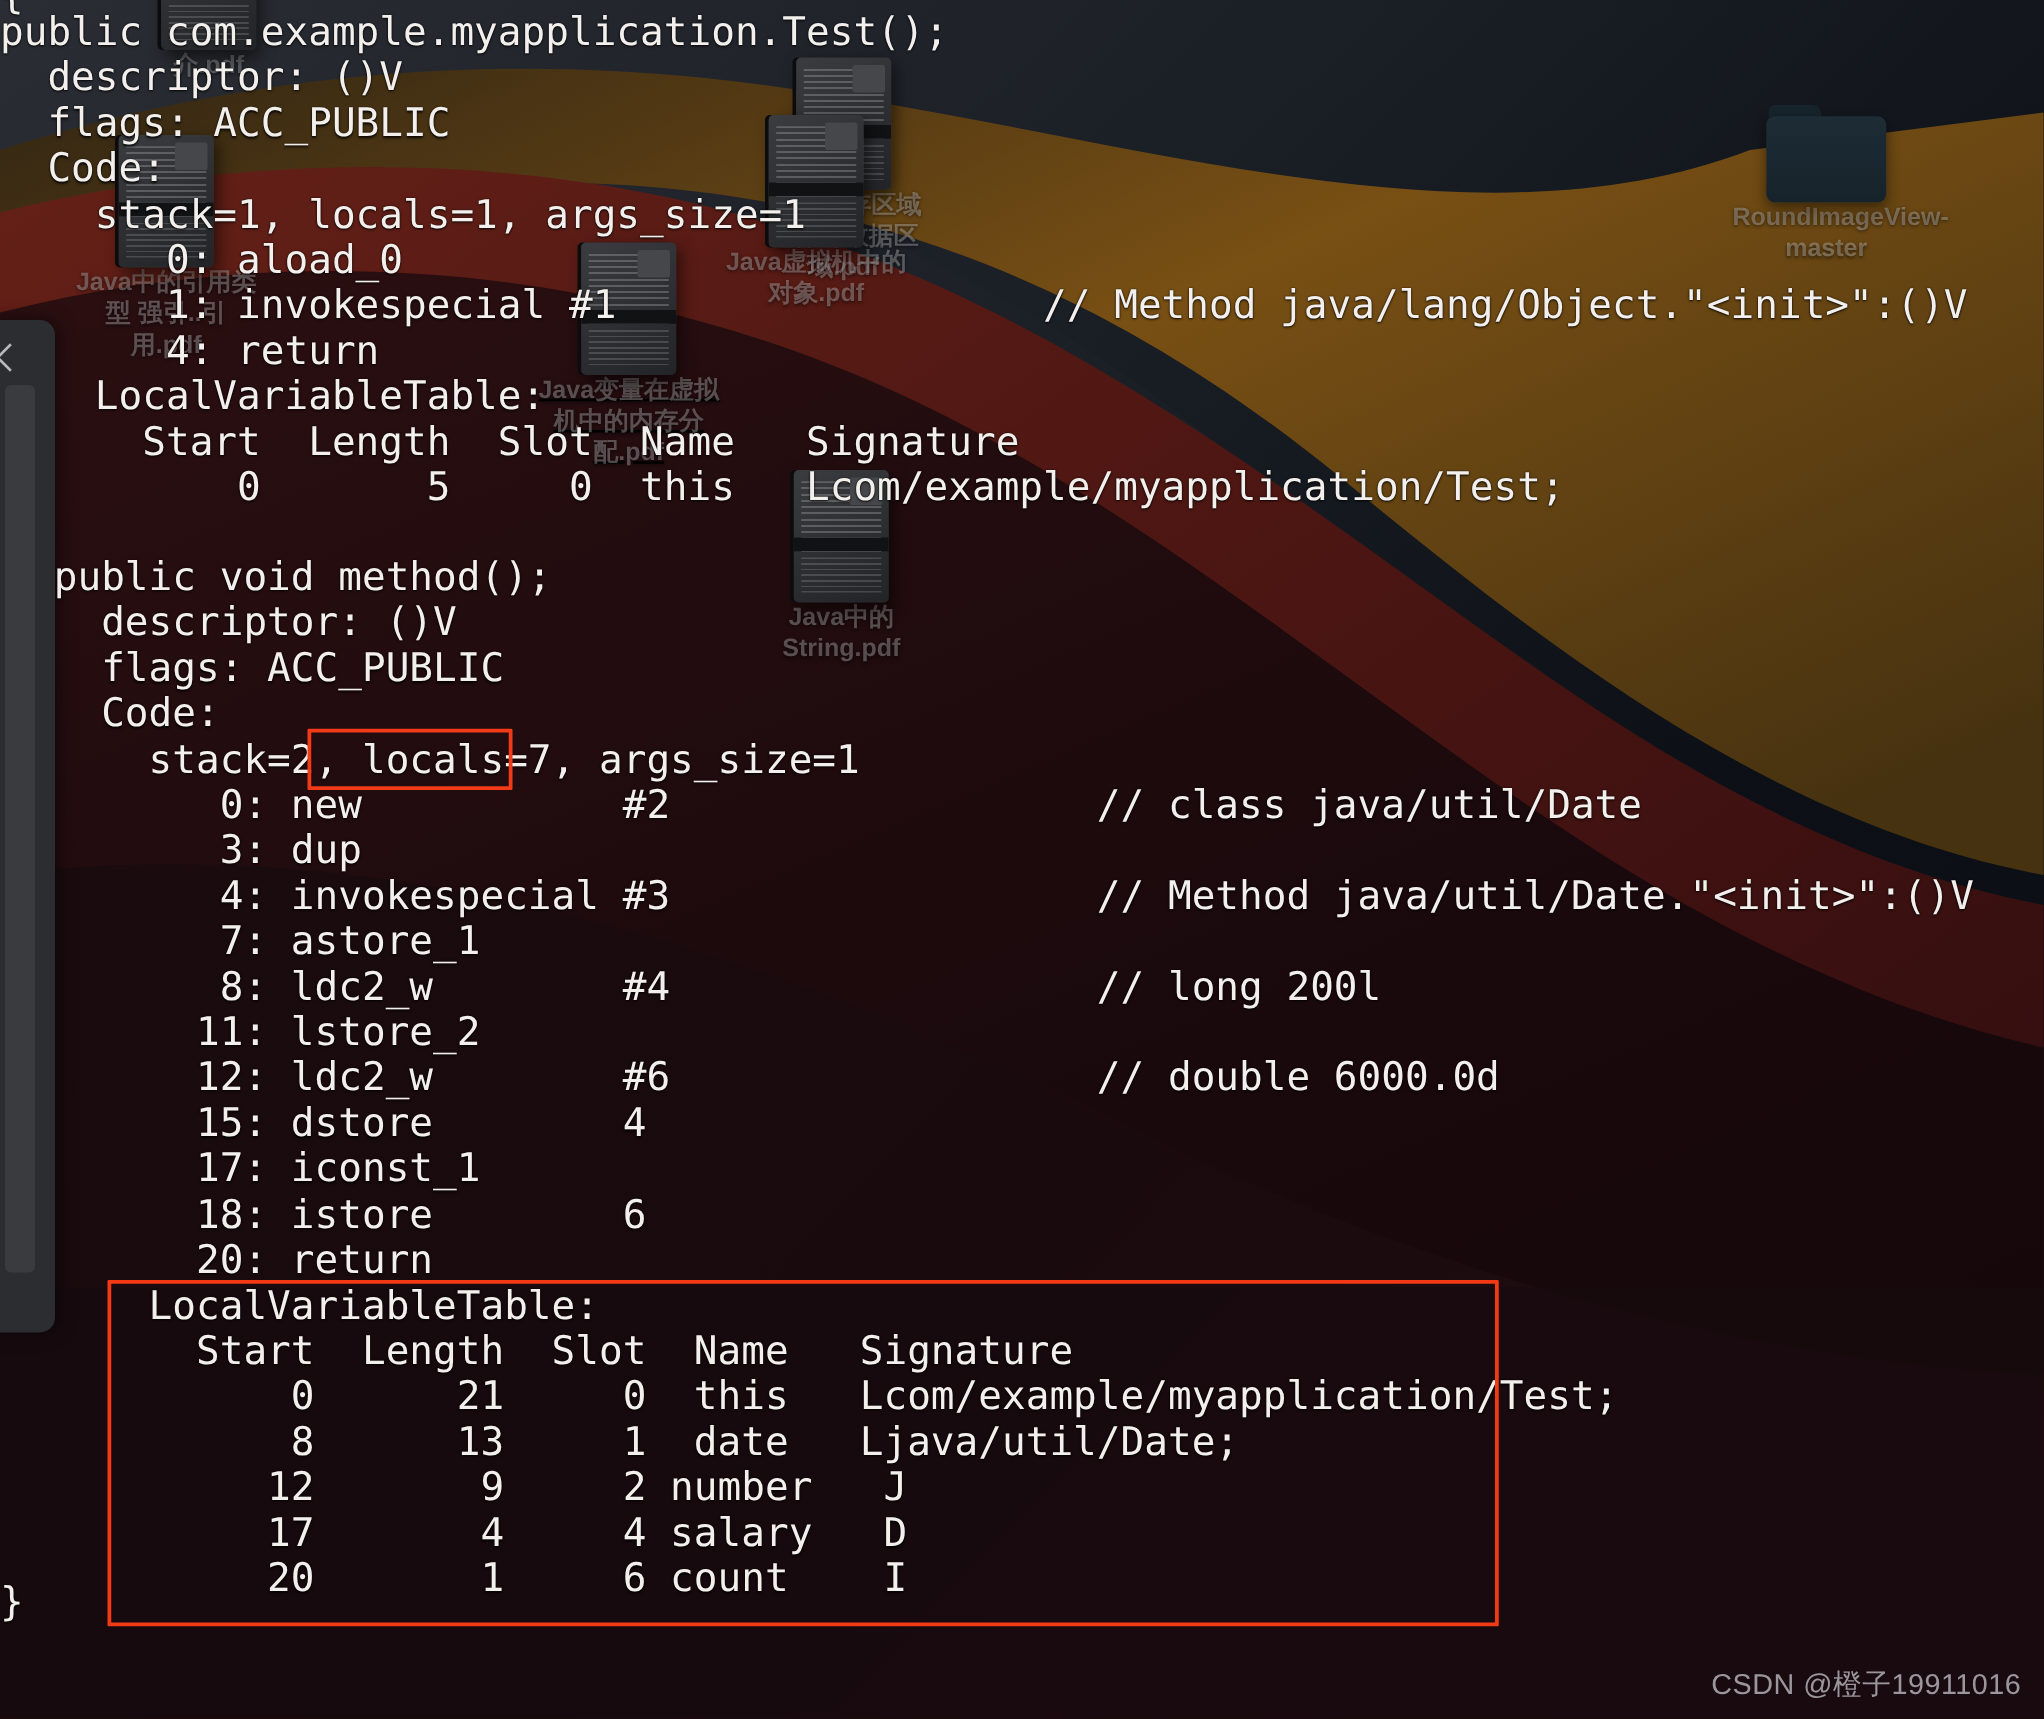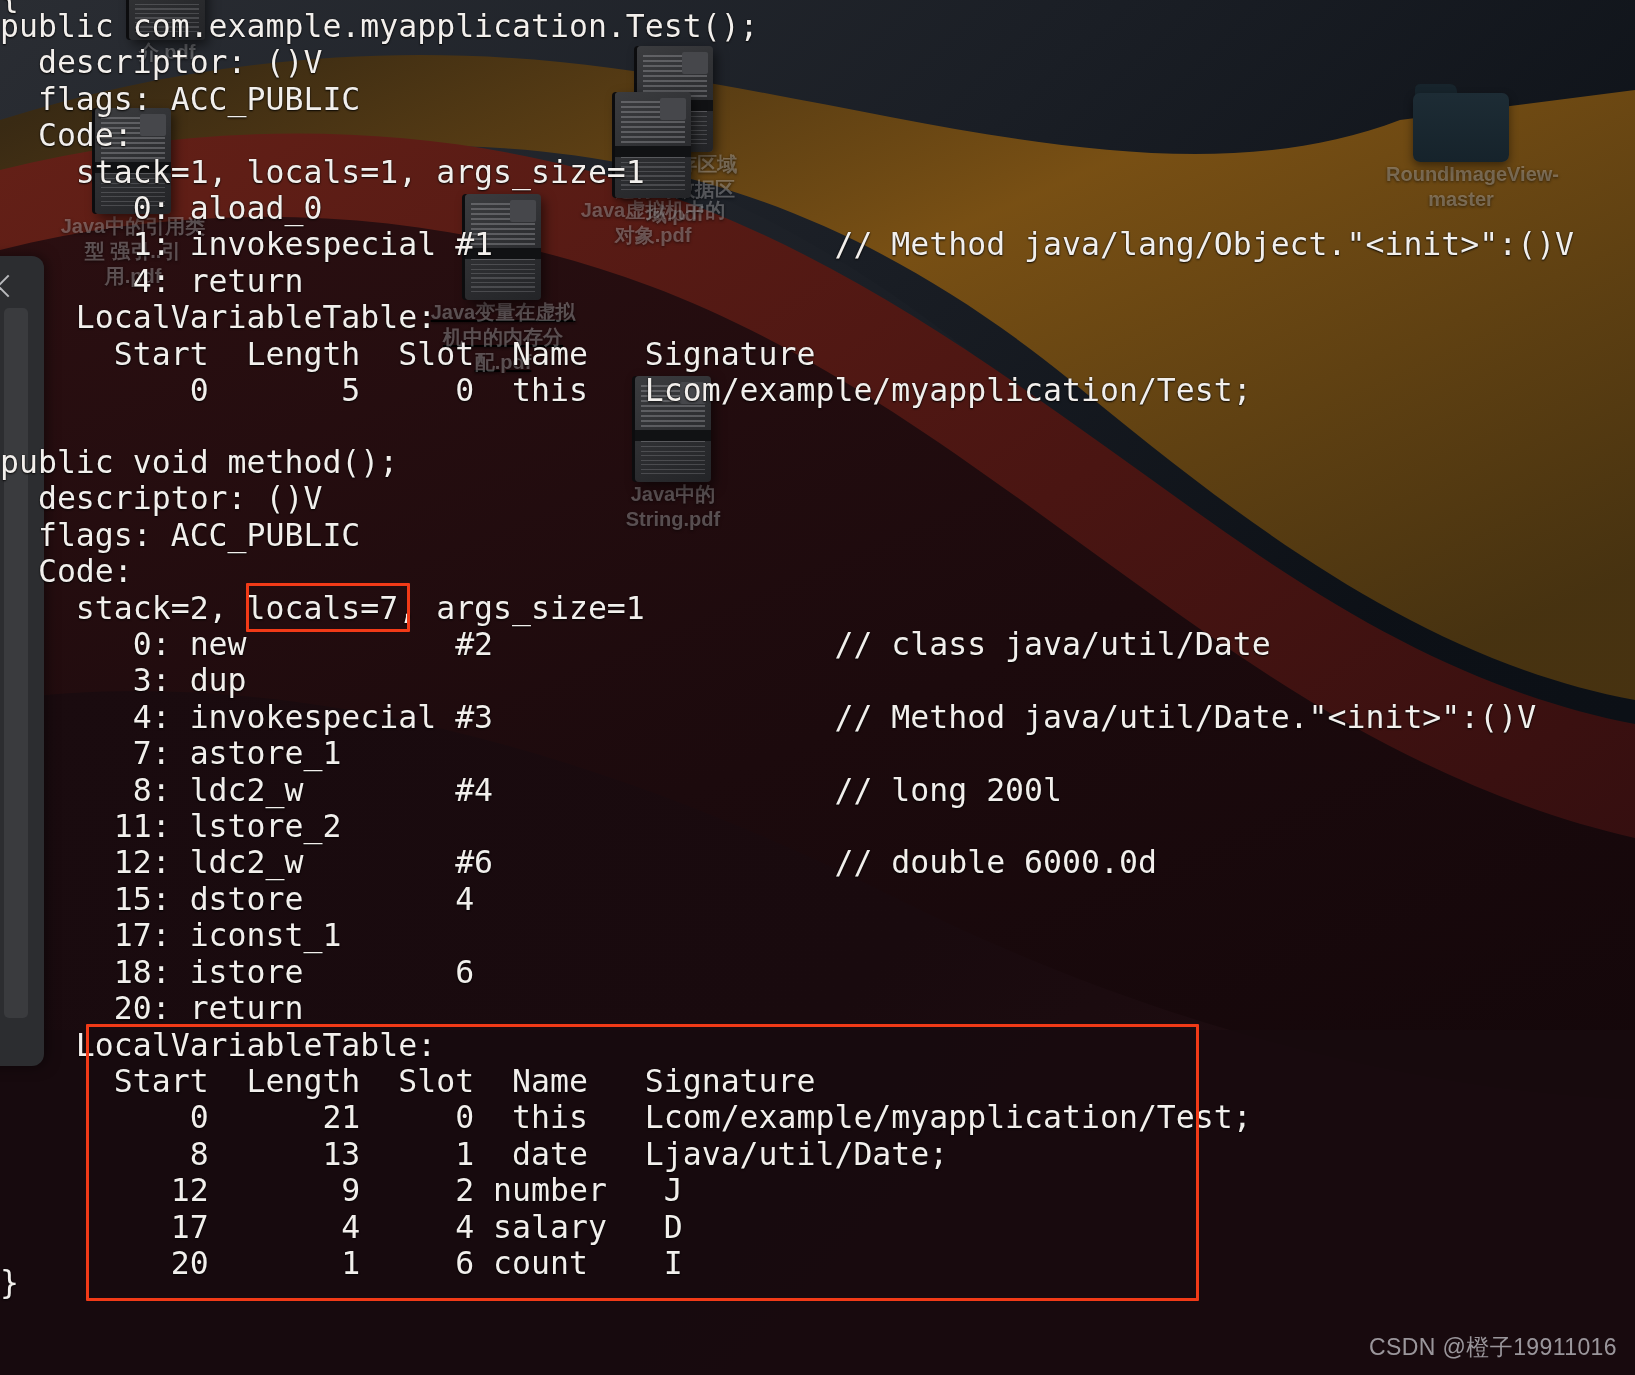--- a/index.html
+++ b/index.html
@@ -159,21 +159,21 @@
     font-family: "DejaVu Sans Mono", "Liberation Mono", monospace;
     font-size: 31.5px;
     line-height: 36.4px;
     letter-spacing: 0px;
     color: #f2efec;
     white-space: pre;
     text-shadow: 0 1px 2px rgba(0,0,0,0.85), 0 0 1px rgba(0,0,0,0.9);
   }
   pre.term.top-brace { top: -22px; left: 0px; }
   pre.term.block-a   { top: 8px;  left: 0px; }
-  pre.term.block-b   { top: 444px; left: 0px; }
+  pre.term.block-b   { top: 444px; left: 0px; padding-left: 43px; }
   pre.term.bottom-brace { top: 1264px; left: 0px; }
 
   
   .annot-box {
     position: absolute;
     border: 3px solid #f23a17;
     border-radius: 1px;
     box-sizing: border-box;
     pointer-events: none;
   }

